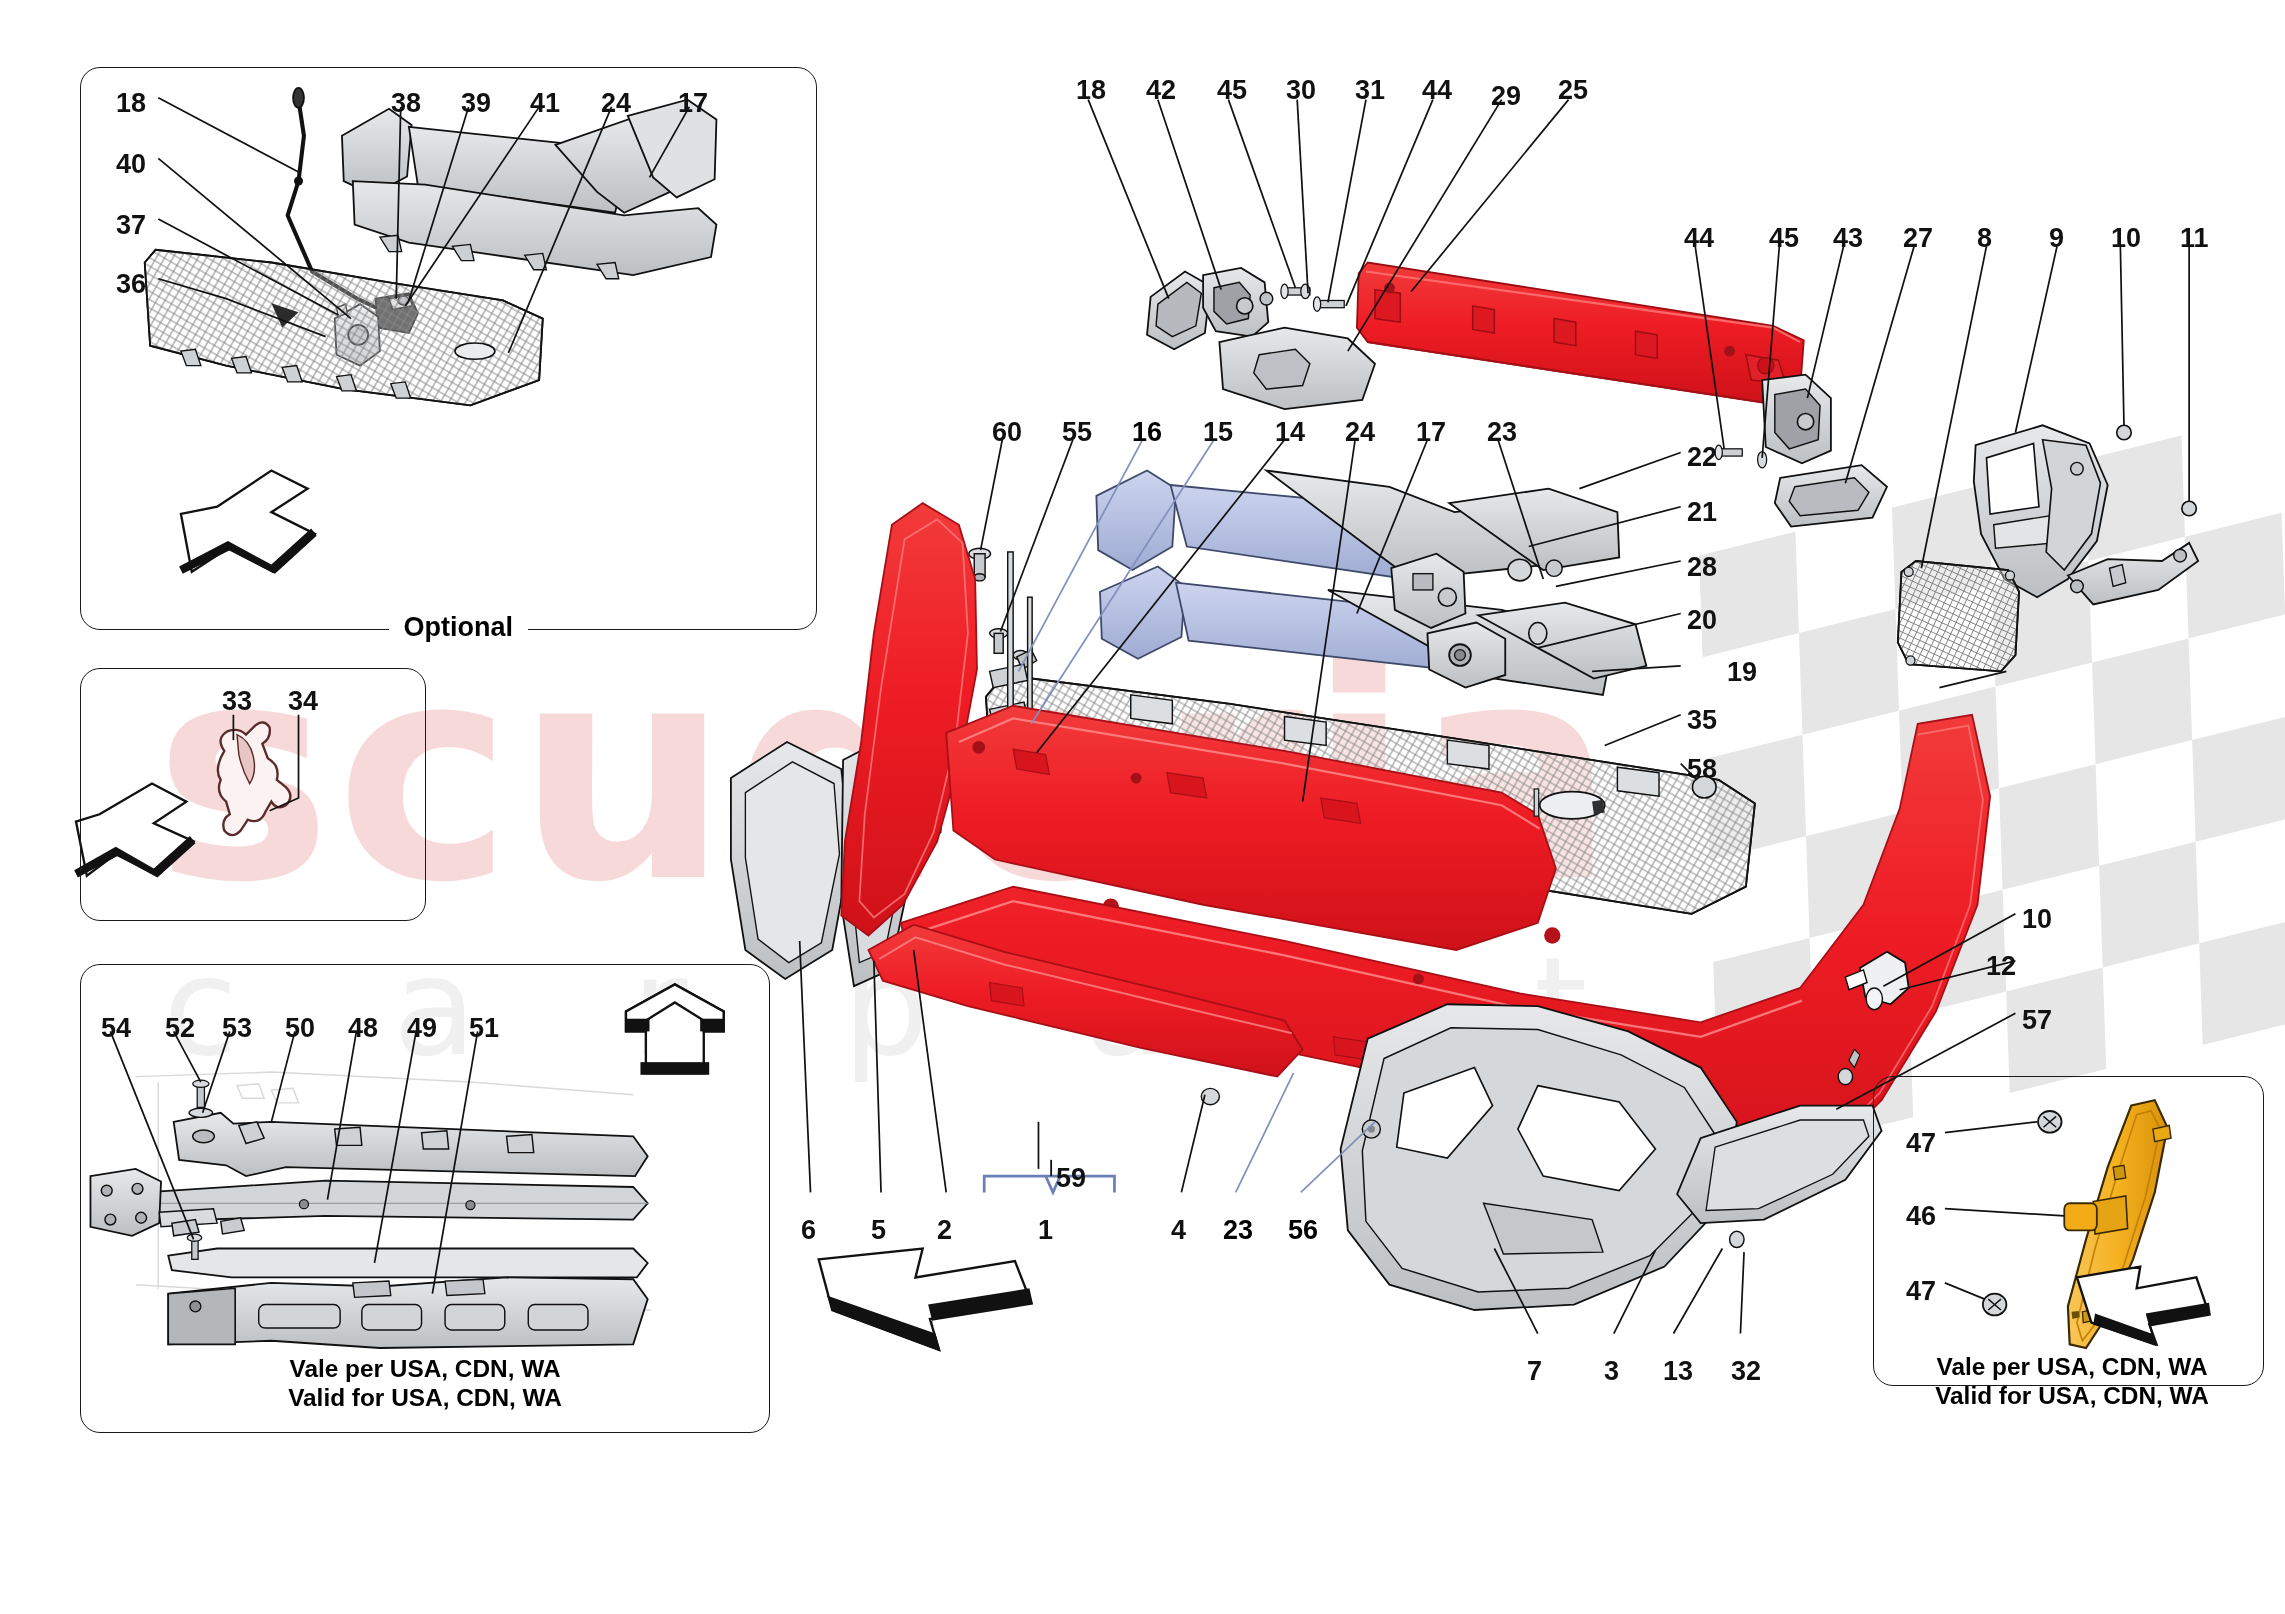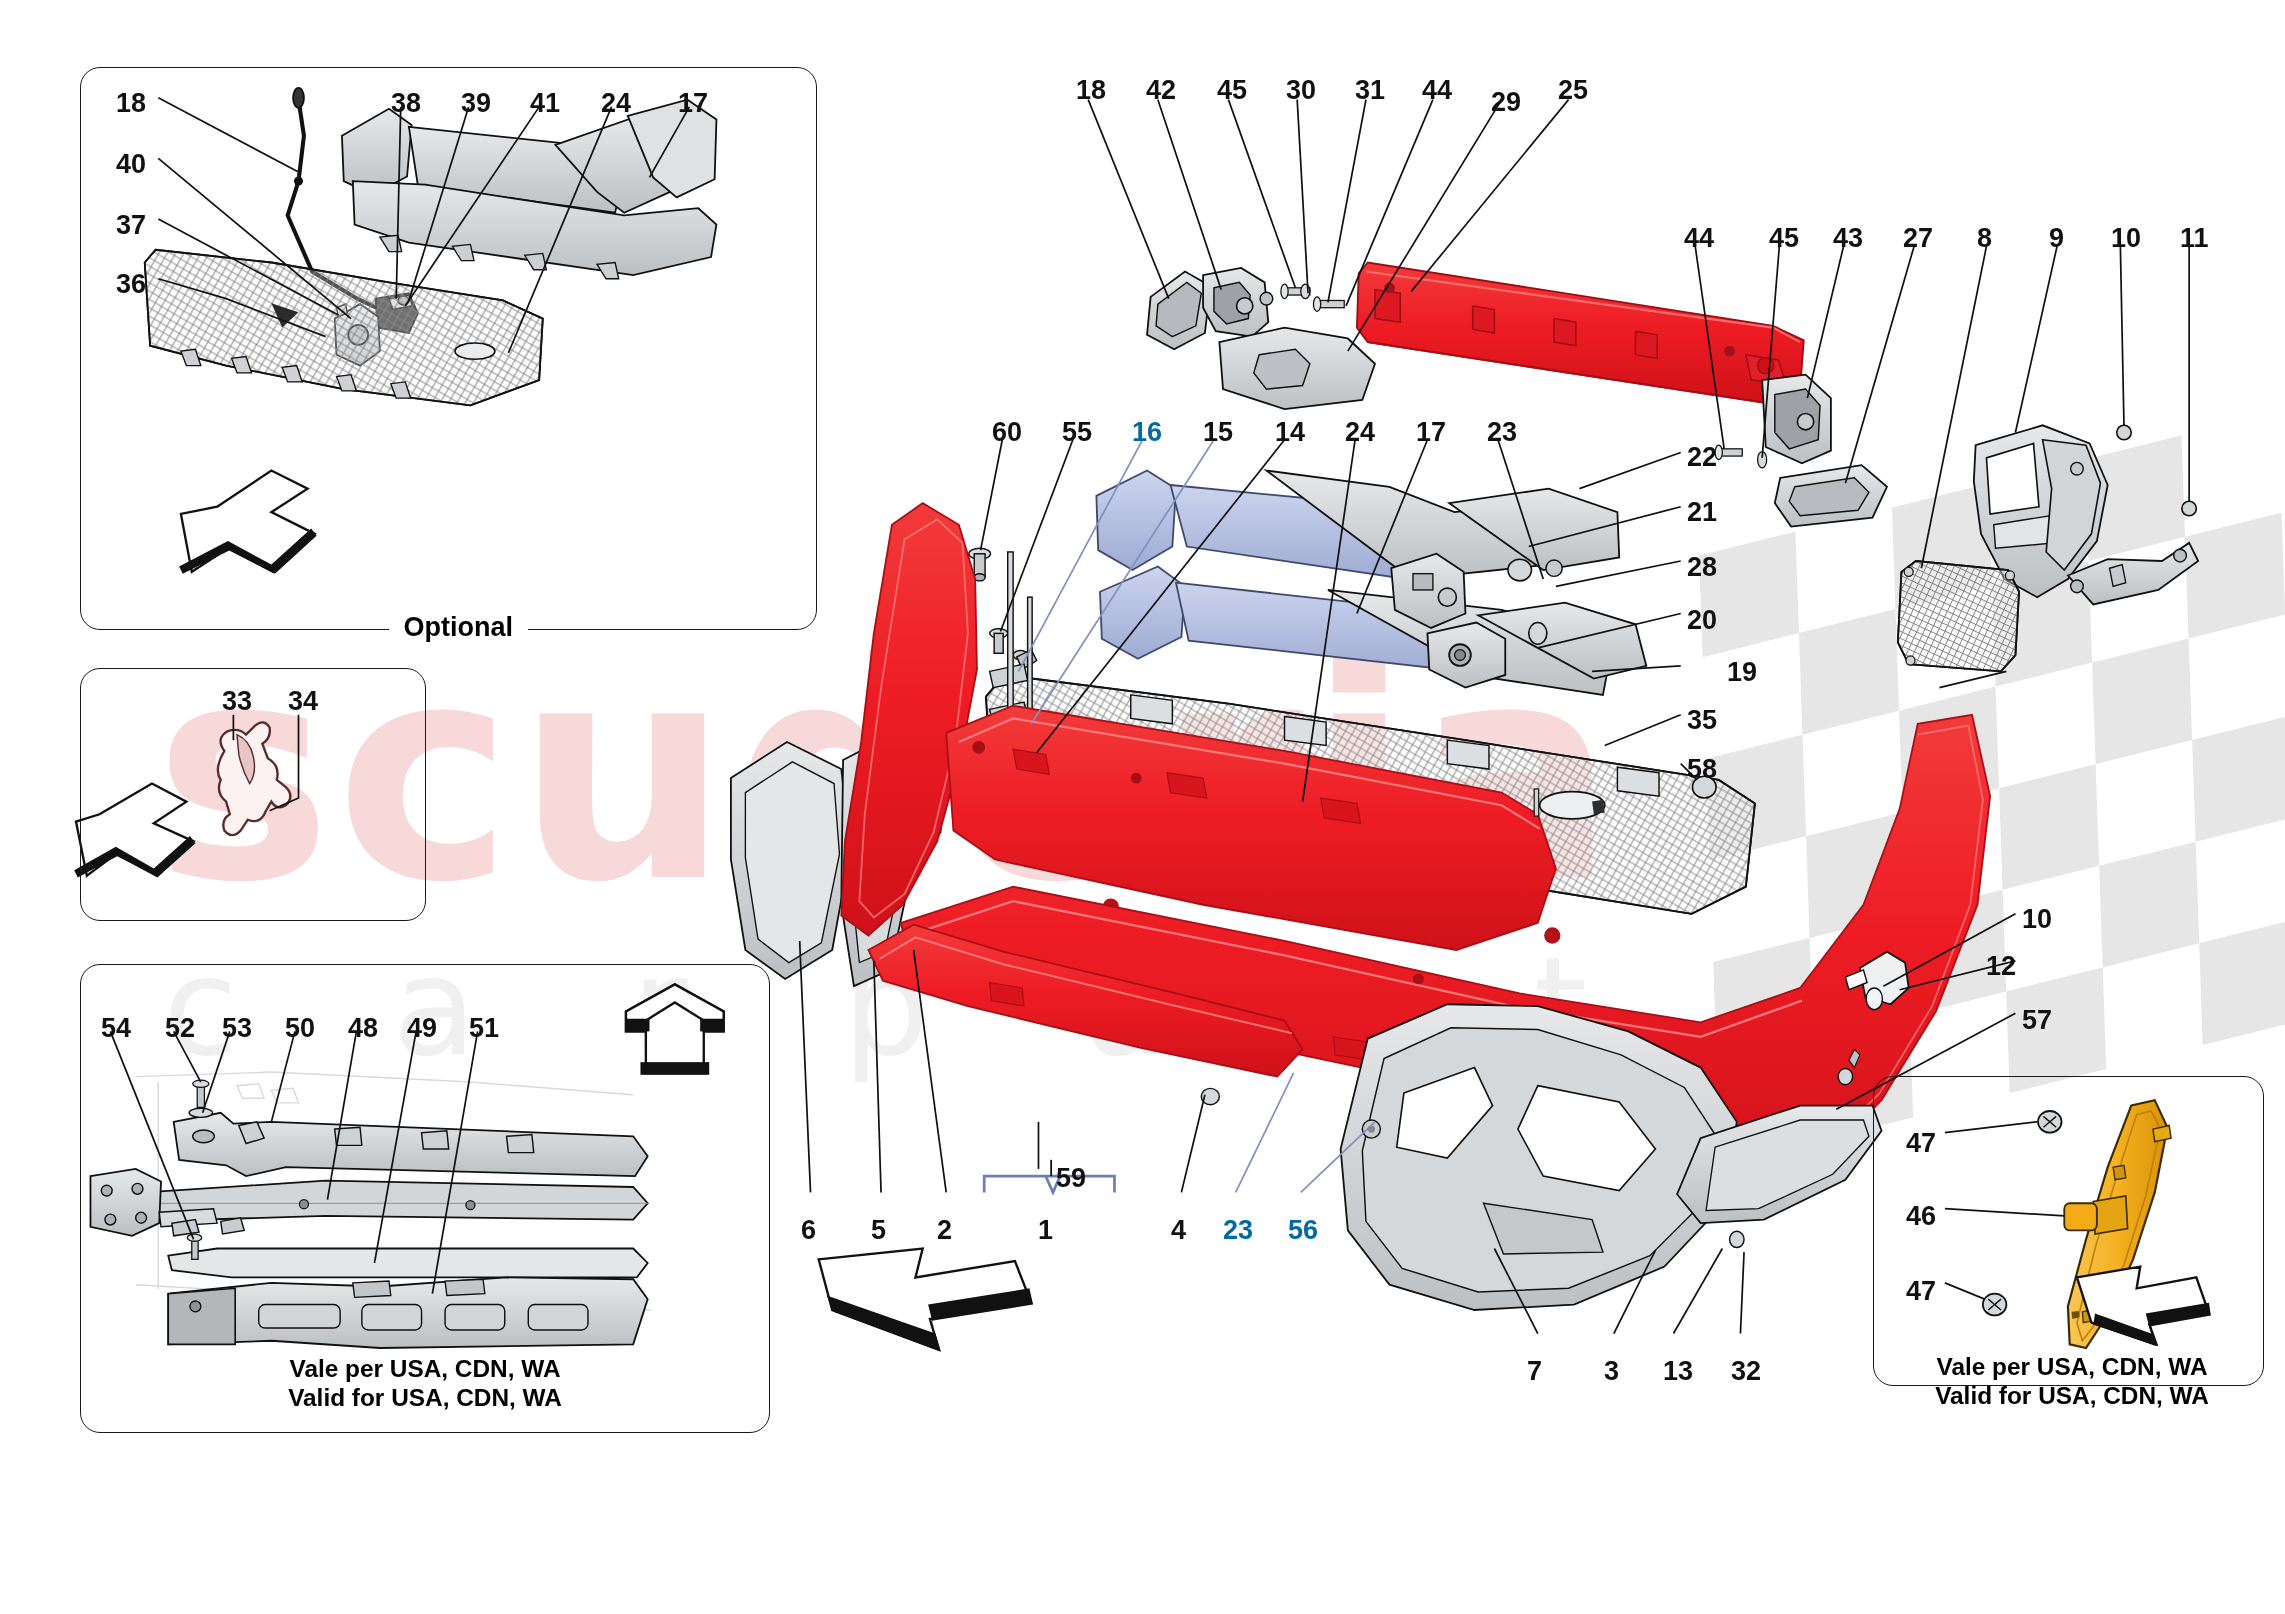--- a/index.html
+++ b/index.html
@@ -34,21 +34,21 @@
   .panel-caption{
     position:absolute;text-align:center;font-weight:700;font-size:24.4px;color:#000;
     line-height:1.18;white-space:nowrap;font-family:"Liberation Sans", sans-serif;
   }
 
   
   .num{
     position:absolute;font-weight:700;font-size:27px;color:#111;
     font-family:"Liberation Sans", sans-serif;line-height:1;white-space:nowrap;
   }
-  .num.blue{color:#0369a1;}
+  .num.blue{color:#000000;}
 
   
   svg.overlay{position:absolute;left:0;top:0;width:2285px;height:1615px;pointer-events:none;}
   .lead{stroke:#111;stroke-width:1.9;fill:none;}
   .lead-blue{stroke:#8190bd;stroke-width:1.9;fill:none;}
 </style>
 </head>
 <body>
 
 <div id="stage">
@@ -567,21 +567,21 @@
       <div class="num" style="left: 469px; top: 1015px;">51</div>
       <div class="num" style="left: 1906px; top: 1130px;">47</div>
       <div class="num" style="left: 1906px; top: 1203px;">46</div>
       <div class="num" style="left: 1906px; top: 1278px;">47</div>
       <div class="num" style="left: 1076px; top: 77px;">18</div>
       <div class="num" style="left: 1146px; top: 77px;">42</div>
       <div class="num" style="left: 1217px; top: 77px;">45</div>
       <div class="num" style="left: 1286px; top: 77px;">30</div>
       <div class="num" style="left: 1355px; top: 77px;">31</div>
       <div class="num" style="left: 1422px; top: 77px;">44</div>
-      <div class="num" style="left: 1491px; top: 89px;">29</div>
+      <div class="num" style="left: 1491px; top: 83px;">29</div>
       <div class="num" style="left: 1558px; top: 77px;">25</div>
       <div class="num" style="left: 1684px; top: 225px;">44</div>
       <div class="num" style="left: 1769px; top: 225px;">45</div>
       <div class="num" style="left: 1833px; top: 225px;">43</div>
       <div class="num" style="left: 1903px; top: 225px;">27</div>
       <div class="num" style="left: 1977px; top: 225px;">8</div>
       <div class="num" style="left: 2049px; top: 225px;">9</div>
       <div class="num" style="left: 2111px; top: 225px;">10</div>
       <div class="num" style="left: 2180px; top: 225px;">11</div>
       <div class="num" style="left: 992px; top: 419px;">60</div>

